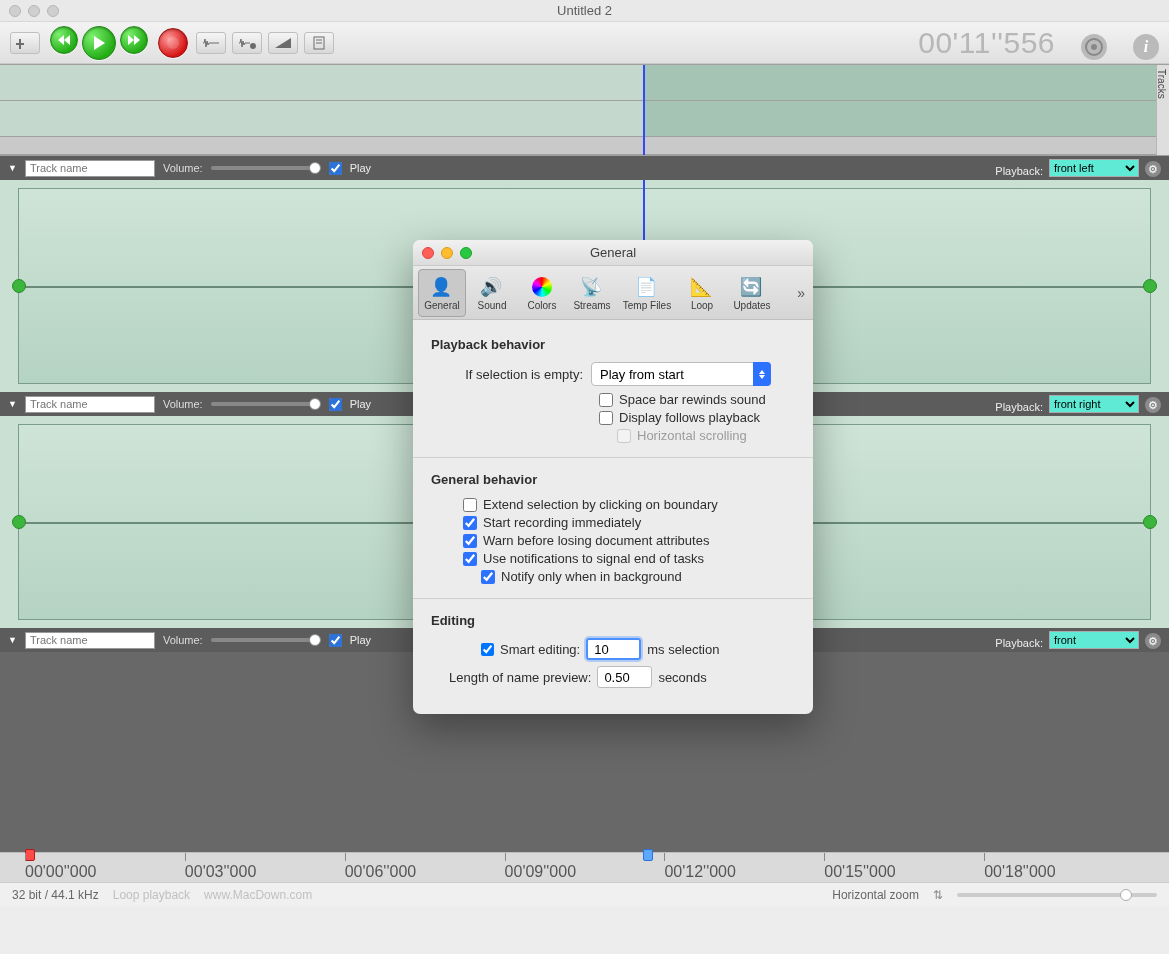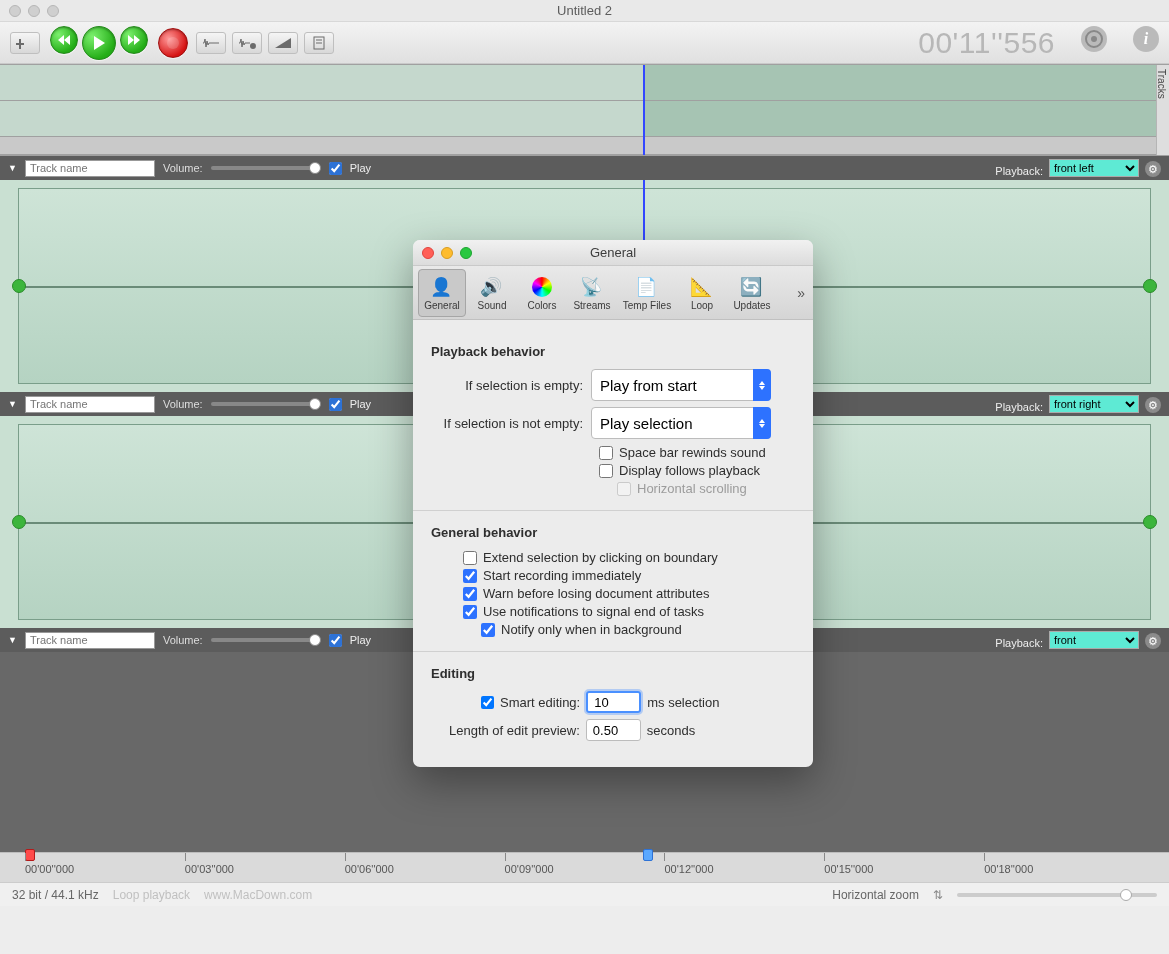--- a/index.html
+++ b/index.html
@@ -12,21 +12,21 @@
 .traffic .grey{background:#cfcfcf;border:1px solid #b6b6b6}
 .main-title{position:absolute;left:0;right:0;text-align:center;font-size:13px;color:#5c5c5c}
 
 
 .toolbar{height:42px;display:flex;align-items:center;padding:0 10px;background:linear-gradient(#f3f3f3,#e0e0e0);border-bottom:1px solid #c9c9c9;position:relative}
 .toolbar .tool-btn{margin-right:6px;display:inline-flex}
 .toolbar .transport{display:flex;gap:4px;margin-left:4px;margin-right:10px}
 .round-btn{width:28px;height:28px;border-radius:50%;background:radial-gradient(circle at 30% 30%,#7cf06e 0%,#25ae18 70%);display:flex;align-items:center;justify-content:center;border:1px solid #228b19;box-shadow:0 1px 2px rgba(0,0,0,.3) inset,0 1px 1px rgba(255,255,255,.6)}
 .round-btn.rec{background:radial-gradient(circle at 35% 35%,#ff9a9a 0%,#d61414 70%);border:1px solid #a10d0d;width:30px;height:30px}
 .wave-btn{width:30px;height:22px;background:linear-gradient(#f5f5f5,#d8d8d8);border:1px solid #bfbfbf;border-radius:3px;display:flex;align-items:center;justify-content:center}
-.toolbar-right{position:absolute;right:10px;display:flex;align-items:flex-start;gap:26px}
+.toolbar-right{position:absolute;right:10px;display:flex;align-items:flex-end;gap:26px}
 .time-display{font-size:30px;color:#b7b7b7;font-weight:300;letter-spacing:.5px}
 .toolbar-right .icon-round{width:26px;height:26px;border-radius:50%;background:#bababa;display:flex;align-items:center;justify-content:center}
 
 
 .overview{height:92px;display:flex;flex-direction:column;background:#a6c4b3;border-top:1px solid #a0a0a0;border-bottom:1px solid #a0a0a0;position:relative}
 .overview .row{flex:1;border-bottom:1px solid #a0a0a0;position:relative}
 .overview .row.spacer{flex:0 0 18px;background:#c9c9c9}
 .overview .selected{position:absolute;left:0;right:45%;top:0;bottom:0;background:rgba(255,255,255,.35)}
 .overview .playhead{position:absolute;left:55%;top:0;bottom:0;width:2px;background:#3247ff}
 .tracks-label{position:absolute;right:2px;top:4px;width:12px;font-size:10px;color:#444;writing-mode:vertical-rl}
@@ -51,21 +51,21 @@
 .track-body .axis{position:absolute;left:18px;right:18px;top:50%;height:2px;background:#6a8b78}
 .track-body .handle{position:absolute;top:50%;transform:translateY(-50%);width:14px;height:14px;border-radius:50%;background:#3cb53c;border:1px solid #2a8b2a}
 .track-body .handle.l{left:12px}
 .track-body .handle.r{right:12px}
 .track-body .playhead{position:absolute;left:55%;top:0;bottom:0;width:2px;background:#3247ff}
 
 
 .filler{height:200px;background:#686868}
 
 
-.ruler{height:30px;background:#dadada;border-top:1px solid #bdbdbd;font-size:11px;color:#555;position:relative}
+.ruler{height:30px;background:#dadada;border-top:1px solid #bdbdbd;font-size:16px;color:#555;position:relative}
 .ruler .ticks{position:absolute;left:25px;right:25px;top:0;bottom:0;display:flex}
 .ruler .tick{flex:1;position:relative}
 .ruler .tick::before{content:"";position:absolute;left:0;top:0;width:1px;height:8px;background:#888}
 .ruler .tick span{position:absolute;left:0;top:10px}
 .ruler .marker{position:absolute;top:-4px;width:10px;height:12px;border-radius:2px}
 .ruler .marker.red{left:25px;background:#ff4a4a;border:1px solid #b51a1a}
 .ruler .marker.blue{left:55%;background:#5aa8ff;border:1px solid #2d72d6}
 
 .footer{height:24px;background:#f0f0f0;border-top:1px solid #ccc;display:flex;align-items:center;padding:0 12px;font-size:12px;color:#666;justify-content:space-between}
 .footer .seg{display:flex;align-items:center;gap:14px}
@@ -81,26 +81,26 @@
 .dot.yellow{background:#febc2e;border:1px solid #d89d21}
 .dot.green{background:#28c840;border:1px solid #1da431}
 .dialog .dlg-title{position:absolute;left:0;right:0;text-align:center;font-size:13px;color:#3c3c3c}
 
 .dlg-toolbar{height:54px;background:linear-gradient(#e9e9e9,#d5d5d5);border-bottom:1px solid #c0c0c0;display:flex;align-items:center;padding:0 4px;position:relative}
 .dlg-tab{width:48px;height:48px;display:flex;flex-direction:column;align-items:center;justify-content:center;font-size:10px;color:#3a3a3a;gap:1px;border-radius:4px;margin:0 1px}
 .dlg-tab.sel{background:#c9c9c9;border:1px solid #a6a6a6}
 .dlg-tab .ico{width:24px;height:24px;display:flex;align-items:center;justify-content:center;font-size:18px}
 .dlg-expand{position:absolute;right:8px;top:50%;transform:translateY(-50%);font-size:14px;color:#555;cursor:pointer}
 
-.dlg-body{padding:24px 18px 20px;font-size:13px;color:#2e2e2e}
+.dlg-body{padding:17px 18px 20px;font-size:13px;color:#2e2e2e}
 .section-title{font-weight:600;margin-bottom:10px}
 .row-field{display:flex;align-items:center;margin:6px 0}
 .row-field .lbl{width:160px;text-align:right;padding-right:8px}
 .mac-select{flex:0 0 180px;position:relative}
-.mac-select select{width:100%;height:32px;font-size:15px;border:1px solid #bcbcbc;border-radius:4px;padding:0 22px 0 8px;appearance:none;background:#fff}
+.mac-select select{width:100%;height:24px;font-size:13px;border:1px solid #bcbcbc;border-radius:4px;padding:0 22px 0 8px;appearance:none;background:#fff}
 .mac-select .arrows{position:absolute;right:0;top:0;bottom:0;width:18px;background:#2d72ff;border-radius:0 4px 4px 0;display:flex;flex-direction:column;align-items:center;justify-content:center;pointer-events:none}
 .mac-select .arrows::before{content:"";border-left:3px solid transparent;border-right:3px solid transparent;border-bottom:4px solid #fff;margin-bottom:1px}
 .mac-select .arrows::after{content:"";border-left:3px solid transparent;border-right:3px solid transparent;border-top:4px solid #fff}
 
 .chk-row{display:flex;align-items:center;margin:3px 0;padding-left:168px;gap:6px}
 .chk-row.indent{padding-left:186px}
 .chk-row.b-indent0{padding-left:32px}
 .chk-row.b-indent1{padding-left:50px}
 .chk-row input[type=checkbox]{width:14px;height:14px;accent-color:#2d72ff}
 .chk-row.disabled{color:#9c9c9c}
@@ -356,24 +356,20 @@
       </div>
     <span class="dlg-expand">»</span>
   </div>
 
   <div class="dlg-body">
     <div class="section-title">Playback behavior</div>
     <div class="row-field">
       <span class="lbl">If selection is empty:</span>
       <div class="mac-select"><select><option>Play from start</option></select><span class="arrows"></span></div>
     </div>
-    <div class="row-field">
-      <span class="lbl">If selection is not empty:</span>
-      <div class="mac-select"><select><option>Play selection</option></select><span class="arrows"></span></div>
-    </div>
     <div class="chk-row">
         <input type="checkbox" style="">
         <span>Space bar rewinds sound</span>
       </div>
     <div class="chk-row">
         <input type="checkbox" style="">
         <span>Display follows playback</span>
       </div>
     <div class="chk-row indent disabled">
         <input type="checkbox" disabled="" style="">
@@ -407,18 +403,18 @@
     <div class="divider"></div>
 
     <div class="section-title">Editing</div>
     <div class="row-field compact" style="padding-left:50px">
       <input type="checkbox" checked="" style="">
       <span>Smart editing:</span>
       <input class="num-input focus" value="10" style="">
       <span>ms selection</span>
     </div>
     <div class="row-field compact" style="padding-left:18px">
-      <span>Length of edit preview:</span>
+      <span>Length of name preview:</span>
       <input class="num-input" value="0.50" style="">
       <span>seconds</span>
     </div>
   </div>
 </div>
 
 </body></html>

